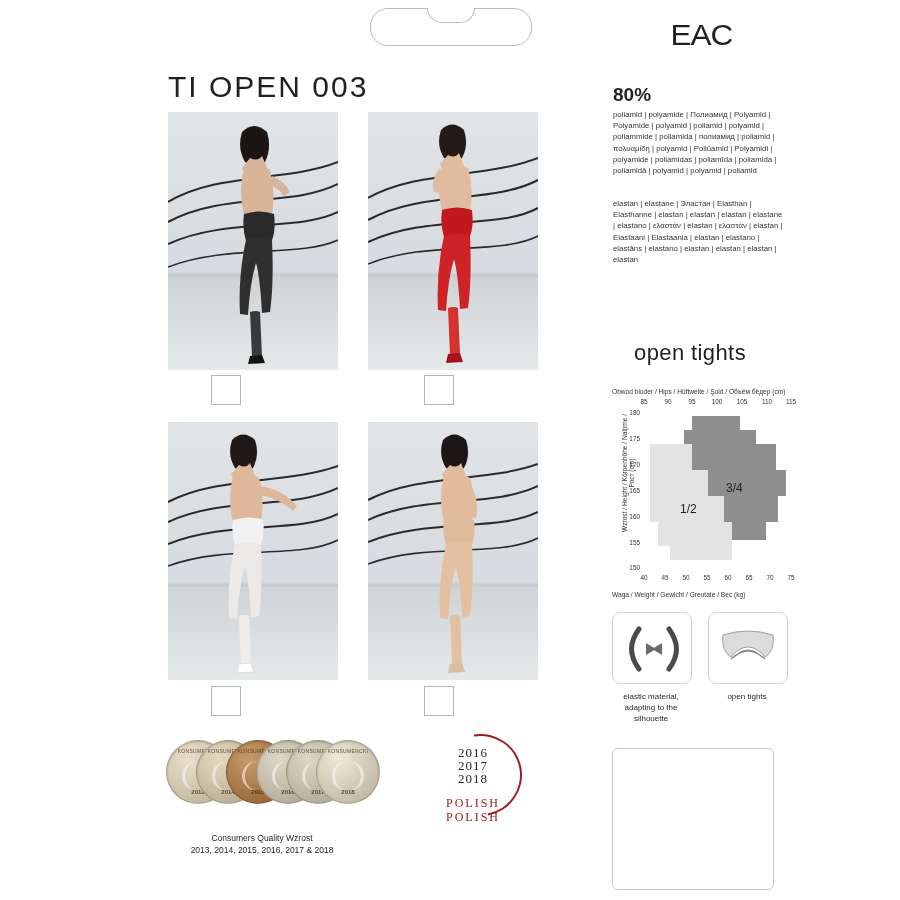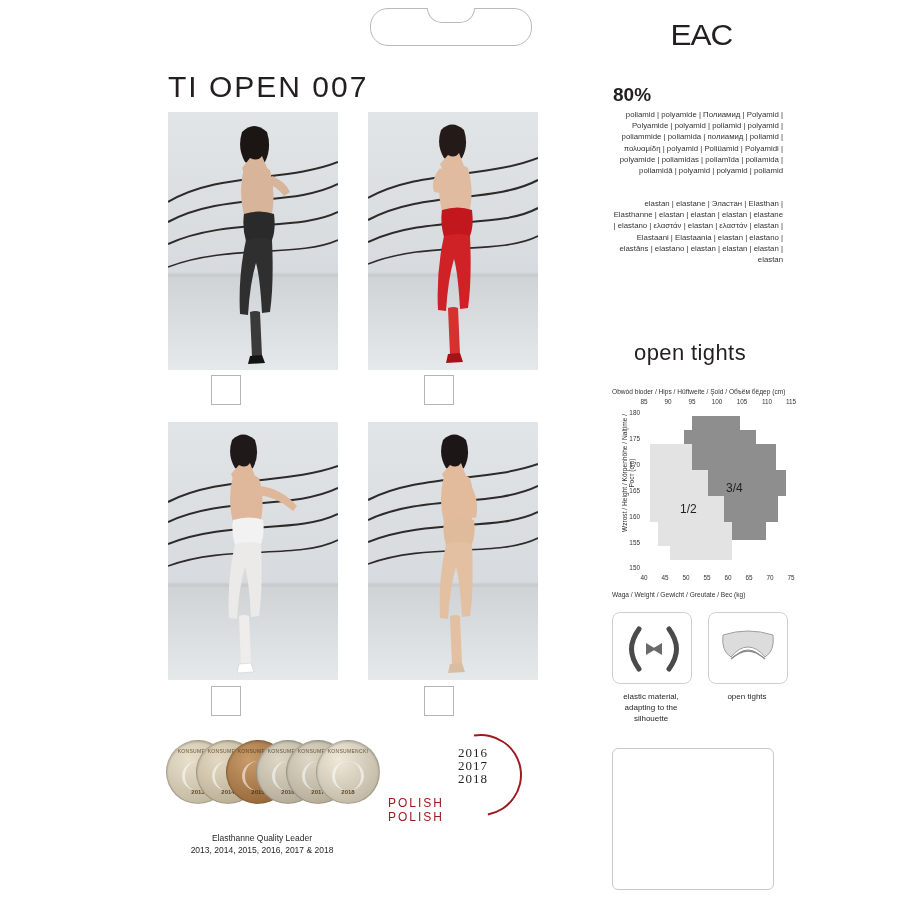--- a/index.html
+++ b/index.html
@@ -181,22 +181,22 @@
     text-align: center;
     font-family: "Liberation Serif", serif;
     font-size: 13px;
     line-height: 13px;
     letter-spacing: 1px;
     color: #231f20;
   }
   .pq-name {
     position: absolute;
     left: 0; right: 0; top: 66px;
-    text-align: left;
-    font-family: Liberation Sans, sans-serif;
+    text-align: center;
+    font-family: Liberation Serif, serif;
     font-size: 12px;
     line-height: 14px;
     letter-spacing: 2px;
     color: #9c1b20;
   }
   .award-caption {
     position: absolute;
     font-size: 8.5px;
     line-height: 12px;
     text-align: center;
@@ -227,21 +227,21 @@
   .comp-block { position: absolute; left: 613px; width: 280px; }
   .comp-pct {
     font-size: 19px;
     color: #231f20;
     margin: 0 0 3px 0;
     font-weight: 700;
   }
   .comp-list {
     font-size: 7.8px;
     line-height: 11.2px;
-    text-align: right;
+    text-align: left;
     color: #333;
     width: 170px;
   }
   .comp1 { top: 84px; }
   .comp2 { top: 198px; }
 
   .open-tights {
     position: absolute;
     left: 634px;
     top: 340px;
@@ -355,21 +355,21 @@
 <body>
 
 <div class="page">
 
   <div class="hanger">
     <div class="hanger-notch"></div>
   </div>
 
   <div class="left">
 
-    <div class="product-title">TI OPEN 007</div>
+    <div class="product-title">TI OPEN 003</div>
 
     <div class="photo ph1">
       <div class="bg-wall"></div>
       <div class="bg-floor"></div>
       <svg class="cables" viewBox="0 0 170 258">
         <path d="M0,90 C50,60 120,70 170,50" stroke="#2b2b2b" stroke-width="2" fill="none"></path>
         <path d="M0,110 C55,80 125,95 170,72" stroke="#2b2b2b" stroke-width="2" fill="none"></path>
         <path d="M0,132 C60,105 130,120 170,100" stroke="#2b2b2b" stroke-width="2" fill="none"></path>
         <path d="M0,155 C60,132 130,146 170,128" stroke="#2b2b2b" stroke-width="1.6" fill="none"></path>
       </svg>
@@ -498,21 +498,21 @@
           <div>2017</div>
           <div>2018</div>
         </div>
         <div class="pq-name">
           <div>POLISH</div>
           <div>POLISH</div>
         </div>
       </div>
 
       <div class="award-caption ac-left">
-        <div>Elasthanne Quality Leader</div>
+        <div>Consumers Quality Wzrost</div>
         <div>2013, 2014, 2015, 2016, 2017 &amp; 2018</div>
       </div>
     </div>
   </div>
 
   <div class="right"></div>
 
   <div class="eac">EAC</div>
 
   <div class="comp-block comp1">

